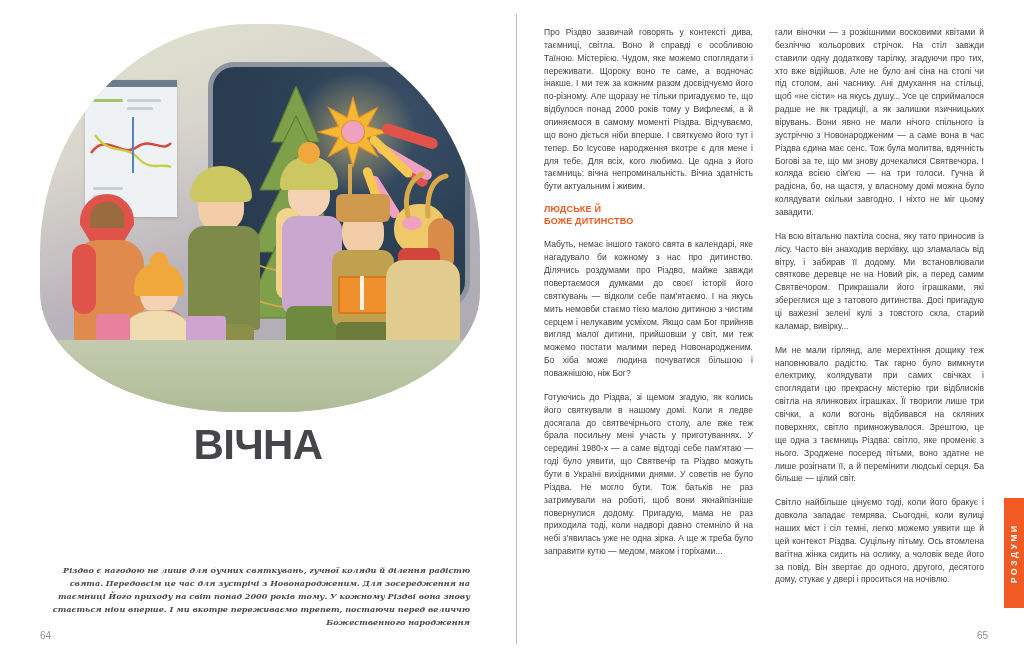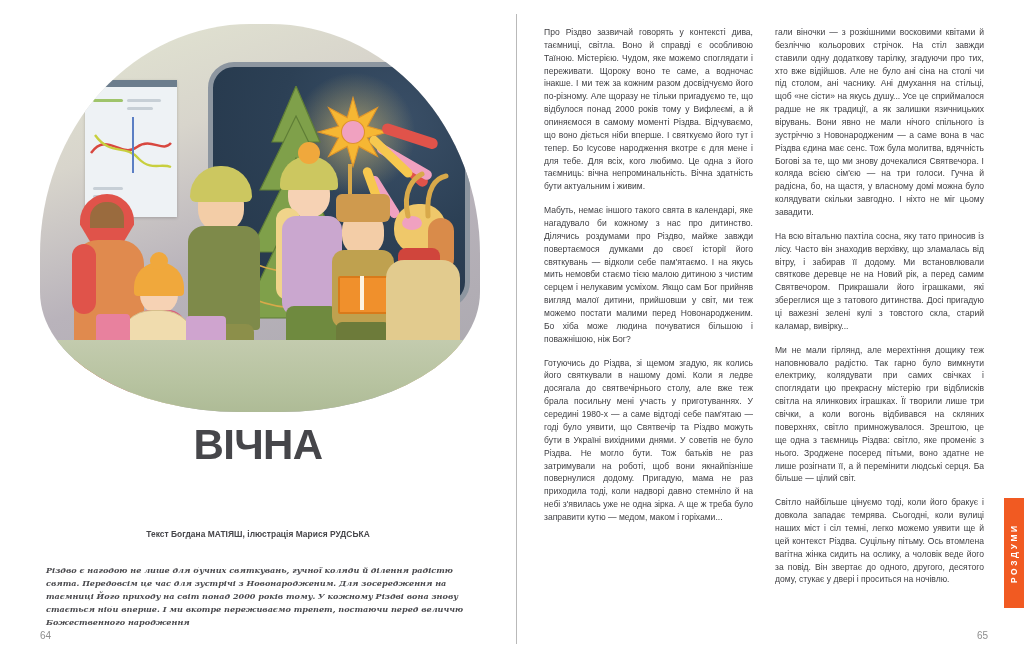--- a/index.html
+++ b/index.html
@@ -123,21 +123,21 @@
     font-size: 8.4px;
     font-weight: 700;
     color: #46464a;
     letter-spacing: .05px;
   }
   .standfirst {
     position: absolute;
     left: 46px;
     top: 564px;
     width: 424px;
-    text-align: left;
+    text-align: right;
     font-family: "DejaVu Serif", serif;
     font-style: italic;
     font-weight: 700;
     font-size: 8.1px;
     line-height: 1.62;
     color: #4a4a4e;
   }
 
   .folio {
     position: absolute;
@@ -321,34 +321,34 @@
 
         <div class="illo-floor"></div>
       </div>
     </div>
 
     <div class="title-block">
       <h1 class="headline">
         <span>ВІЧНА</span><br>
         <br>
       </h1>
-      <div class="byline">Текст Богдана МАТІЯШ, ілюстрація Марися РУДСЬКА</div>
     </div>
 
     <div class="standfirst">Різдво є нагодою не лише для бучних святкувань, гучної коляди й ділення радістю свята. Передовсім це час для зустрічі з Новонародженим. Для зосередження на таємниці Його приходу на світ понад 2000 років тому. У кожному Різдві вона знову стається ніби вперше. І ми вкотре переживаємо трепет, постаючи перед величчю Божественного народження</div>
 
     <div class="folio left">64</div>
   </div>
 
   <div class="gutter"></div>
 
   <div class="page-right">
     <div class="columns">
       <div class="col">
           <p>Про Різдво зазвичай говорять у контексті дива, таємниці, світла. Воно й справді є особливою Таїною. Містерією. Чудом, яке можемо споглядати і переживати. Щороку воно те саме, а водночас інакше. І ми теж за кожним разом досвідчуємо його по-різному. Але щоразу не тільки пригадуємо те, що відбулося понад 2000 років тому у Вифлеємі, а й опиняємося в самому моменті Різдва. Відчуваємо, що воно діється ніби вперше. І святкуємо його тут і тепер. Бо Ісусове народження вкотре є для мене і для тебе. Для всіх, кого любимо. Це одна з його таємниць: вічна непроминальність. Вічна здатність бути актуальним і живим.</p>
+          <h3>ЛЮДСЬКЕ Й<br>БОЖЕ ДИТИНСТВО</h3>
           <p>Мабуть, немає іншого такого свята в календарі, яке нагадувало би кожному з нас про дитинство. Ділячись роздумами про Різдво, майже завжди повертаємося думками до своєї історії його святкувань — відколи себе пам'ятаємо. І на якусь мить немовби стаємо тією малою дитиною з чистим серцем і нелукавим усміхом. Якщо сам Бог прийняв вигляд малої дитини, прийшовши у світ, ми теж можемо постати малими перед Новонародженим. Бо хіба може людина почуватися більшою і поважнішою, ніж Бог?</p>
           <p>Готуючись до Різдва, зі щемом згадую, як колись його святкували в нашому домі. Коли я ледве досягала до святвечірнього столу, але вже теж брала посильну мені участь у приготуваннях. У середині 1980-х — а саме відтоді себе пам'ятаю — годі було уявити, що Святвечір та Різдво можуть бути в Україні вихідними днями. У советів не було Різдва. Не могло бути. Тож батьків не раз затримували на роботі, щоб вони якнайпізніше повернулися додому. Пригадую, мама не раз приходила тоді, коли надворі давно стемніло й на небі з'явилась уже не одна зірка. А ще ж треба було заправити кутю — медом, маком і горіхами...</p>
         </div>
       <div class="col">
           <p>гали віночки — з розкішними восковими квітами й безліччю кольорових стрічок. На стіл завжди ставили одну додаткову тарілку, згадуючи про тих, хто вже відійшов. Але не було ані сіна на столі чи під столом, ані часнику. Ані дмухання на стільці, щоб «не сісти» на якусь душу... Усе це сприймалося радше не як традиції, а як залишки язичницьких вірувань. Вони явно не мали нічого спільного із зустріччю з Новонародженим — а саме вона в час Різдва єдина має сенс. Тож була молитва, вдячність Богові за те, що ми знову дочекалися Святвечора. І коляда всією сім'єю — на три голоси. Гучна й радісна, бо, на щастя, у власному домі можна було колядувати скільки завгодно. І ніхто не міг цьому завадити.</p>
           <p>На всю вітальню пахтіла сосна, яку тато приносив із лісу. Часто він знаходив верхівку, що зламалась від вітру, і забирав її додому. Ми встановлювали святкове деревце не на Новий рік, а перед самим Святвечором. Прикрашали його іграшками, які збереглися ще з татового дитинства. Досі пригадую ці важезні зелені кулі з товстого скла, старий каламар, вивірку...</p>
           <p>Ми не мали гірлянд, але мерехтіння дощику теж наповнювало радістю. Так гарно було вимкнути електрику, колядувати при самих свічках і споглядати цю прекрасну містерію гри відблисків світла на ялинкових іграшках. Її творили лише три свічки, а коли вогонь відбивався на скляних поверхнях, світло примножувалося. Зрештою, це ще одна з таємниць Різдва: світло, яке променіє з нього. Зроджене посеред пітьми, воно здатне не лише розігнати її, а й перемінити людські серця. Ба більше — цілий світ.</p>
           <p>Світло найбільше цінуємо тоді, коли його бракує і довкола западає темрява. Сьогодні, коли вулиці наших міст і сіл темні, легко можемо уявити ще й цей контекст Різдва. Суцільну пітьму. Ось втомлена вагітна жінка сидить на ослику, а чоловік веде його за повід. Він звертає до одного, другого, десятого дому, стукає у двері і проситься на ночівлю.</p>
         </div>
     </div>

